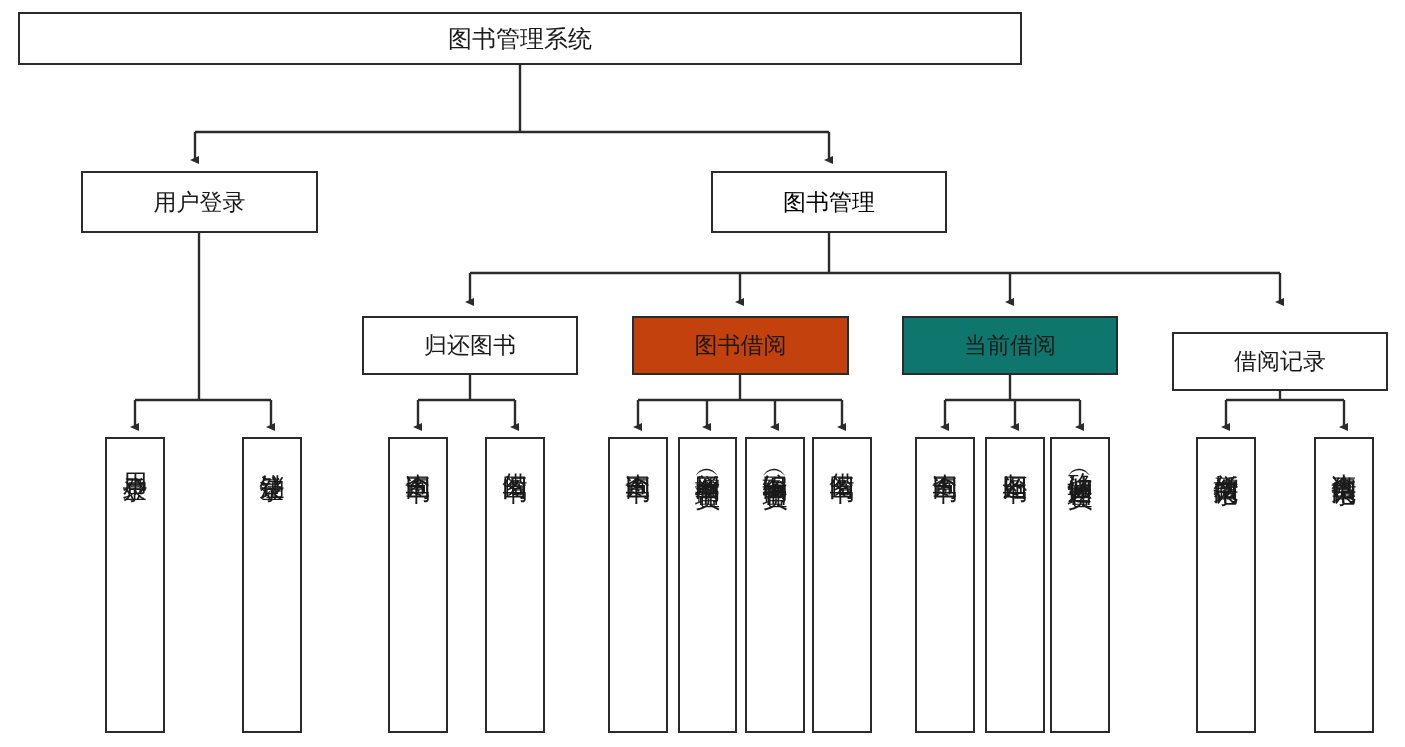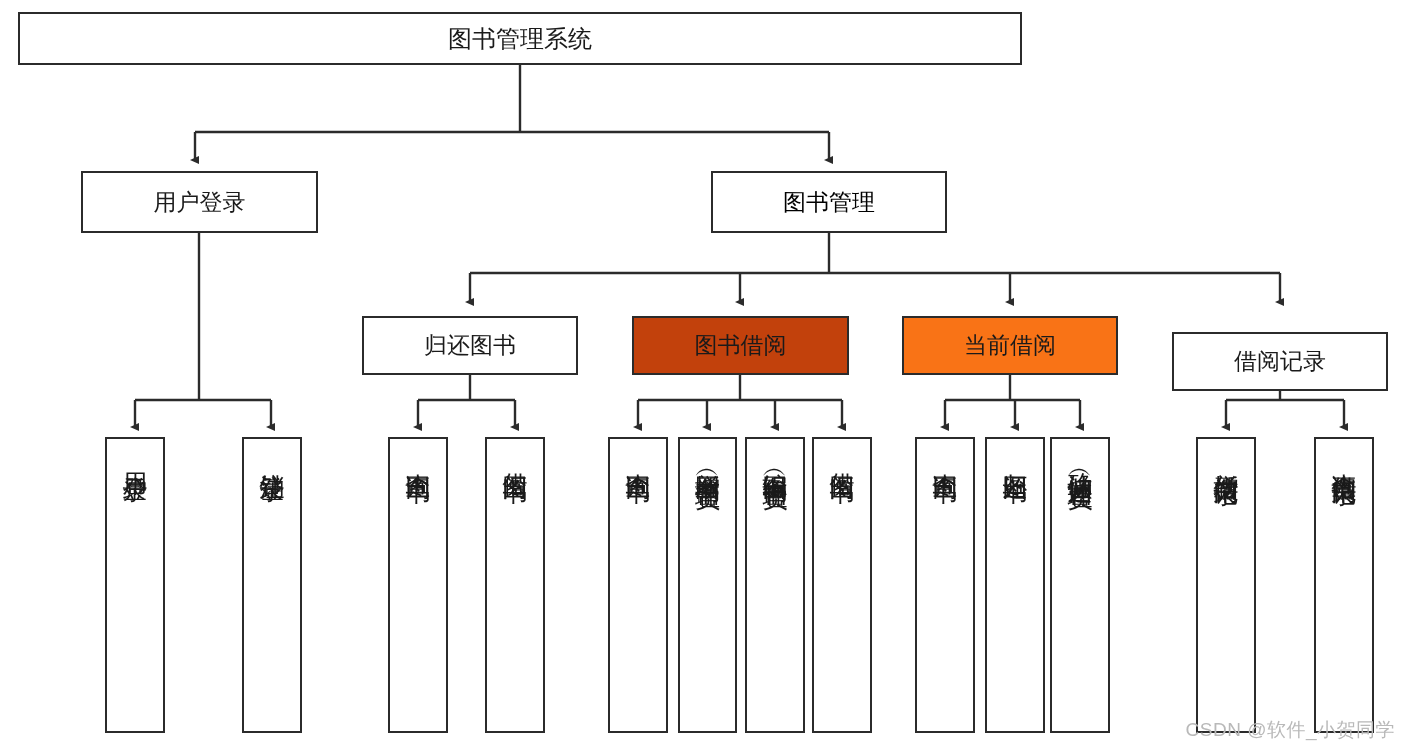--- a/index.html
+++ b/index.html
@@ -134,21 +134,21 @@
   <div class="node horizontal" style="left: 711px; top: 171px; width: 236px; height: 62px; border-color: rgb(43, 43, 43); background: rgb(255, 255, 255); color: #000000;">
     <span class="label">图书管理</span>
   </div>
 
   <div class="node horizontal" style="left: 362px; top: 316px; width: 216px; height: 59px; border-color: rgb(43, 43, 43); background: rgb(255, 255, 255); color: rgb(26, 26, 26);">
     <span class="label">归还图书</span>
   </div>
   <div class="node horizontal" style="left: 632px; top: 316px; width: 217px; height: 59px; border-color: rgb(43, 43, 43); background: #c2410c; color: rgb(26, 26, 26);">
     <span class="label">图书借阅</span>
   </div>
-  <div class="node horizontal" style="left: 902px; top: 316px; width: 216px; height: 59px; border-color: rgb(43, 43, 43); background: #f97316; color: rgb(26, 26, 26);">
+  <div class="node horizontal" style="left: 902px; top: 316px; width: 216px; height: 59px; border-color: rgb(43, 43, 43); background: #0f766e; color: rgb(26, 26, 26);">
     <span class="label">当前借阅</span>
   </div>
   <div class="node horizontal" style="left: 1172px; top: 332px; width: 216px; height: 59px; border-color: rgb(43, 43, 43); background: rgb(255, 255, 255); color: rgb(26, 26, 26);">
     <span class="label">借阅记录</span>
   </div>
 
   <div class="node vertical" style="left: 105px; top: 437px; width: 60px; height: 296px; border-color: rgb(43, 43, 43); background: rgb(255, 255, 255); color: rgb(26, 26, 26);">
     <span class="label">用户登录</span>
   </div>
   <div class="node vertical" style="left: 242px; top: 437px; width: 60px; height: 296px; border-color: rgb(43, 43, 43); background: rgb(255, 255, 255); color: rgb(26, 26, 26);">
@@ -181,14 +181,13 @@
   <div class="node vertical" style="left: 1050px; top: 437px; width: 60px; height: 296px; border-color: rgb(43, 43, 43); background: rgb(255, 255, 255); color: rgb(26, 26, 26);">
     <span class="label">确认归还（管理员）</span>
   </div>
   <div class="node vertical" style="left: 1196px; top: 437px; width: 60px; height: 296px; border-color: rgb(43, 43, 43); background: rgb(255, 255, 255); color: rgb(26, 26, 26);">
     <span class="label">新增借阅记录</span>
   </div>
   <div class="node vertical" style="left: 1314px; top: 437px; width: 60px; height: 296px; border-color: rgb(43, 43, 43); background: rgb(255, 255, 255); color: rgb(26, 26, 26);">
     <span class="label">查询借阅记录</span>
   </div>
 
-  <div id="watermark" style="color: rgb(185, 185, 185);">CSDN @软件_小贺同学</div>
 </div>
 
 </body></html>

